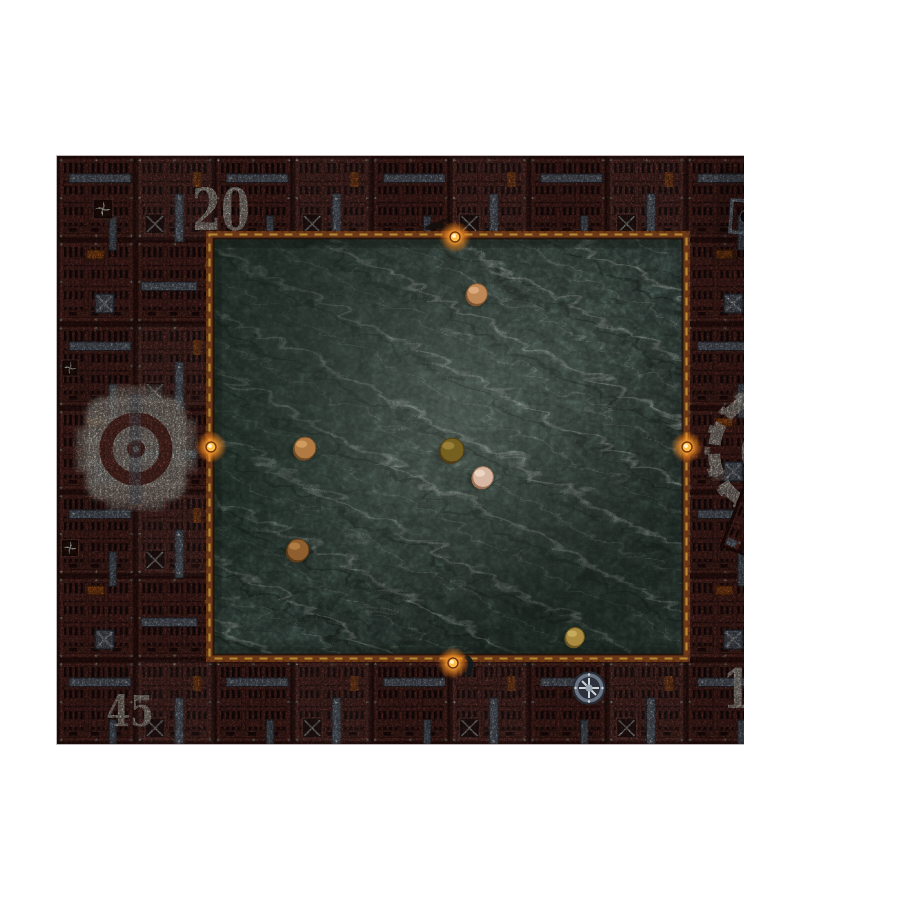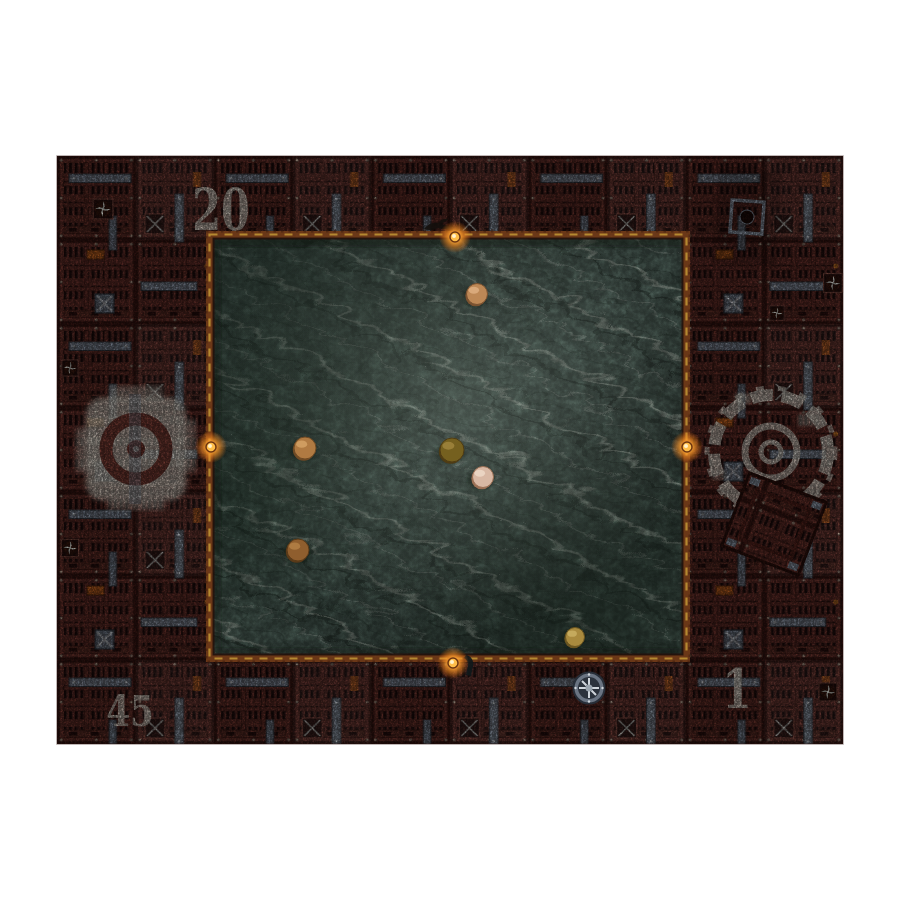--- a/index.html
+++ b/index.html
@@ -1,16 +1,16 @@
 <!DOCTYPE html>
 <html><head>
 <meta charset="utf-8">
 <style>
   html,body{margin:0;padding:0;background:#ffffff;}
-  .stage{position:relative;width:900px;height:900px;background:#ffffff;overflow:hidden;
+  .stage{position:relative;width:744px;height:900px;background:#ffffff;overflow:hidden;
          font-family:"Liberation Sans", sans-serif;text-align:right;}
   svg{position:absolute;inset:0;display:block;}
   text.stencil{font-family:"DejaVu Serif","Liberation Serif",serif;font-weight:700;
                text-anchor:middle;}
 </style>
 </head>
 <body>
 
 <div class="stage">
 <svg width="900" height="900" viewBox="0 0 900 900">

